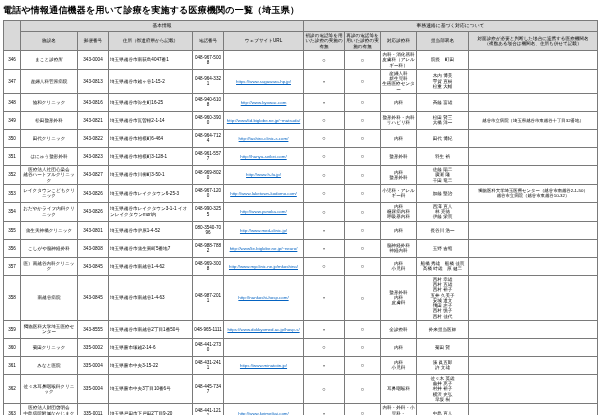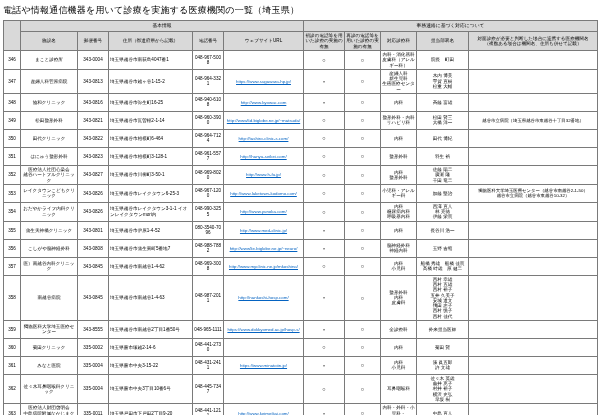--- a/index.html
+++ b/index.html
@@ -1,21 +1,21 @@
 <!DOCTYPE html>
 <html><head>
 <meta charset="utf-8">
 <style>
   html,body { margin:0; padding:0; }
   body {
     width:600px; height:415px; background:#ffffff; overflow:hidden;
     font-family:"Liberation Sans","DejaVu Sans",sans-serif; color:#000;
   }
   .title {
-    font-size:9px; font-weight:normal; padding:4px 0 3px 3px; letter-spacing:0.2px;
+    font-size:9px; font-weight:bold; padding:4px 0 3px 3px; letter-spacing:0.2px;
   }
   table {
     border-collapse:collapse; table-layout:fixed; width:594px; margin-left:3px;
     border:1px solid #4d4d4d;
   }
   th, td {
     border:0.7px solid #7a7a7a; overflow:hidden; vertical-align:middle;
     white-space:pre-line; word-break:break-all;
   }
   thead th {

